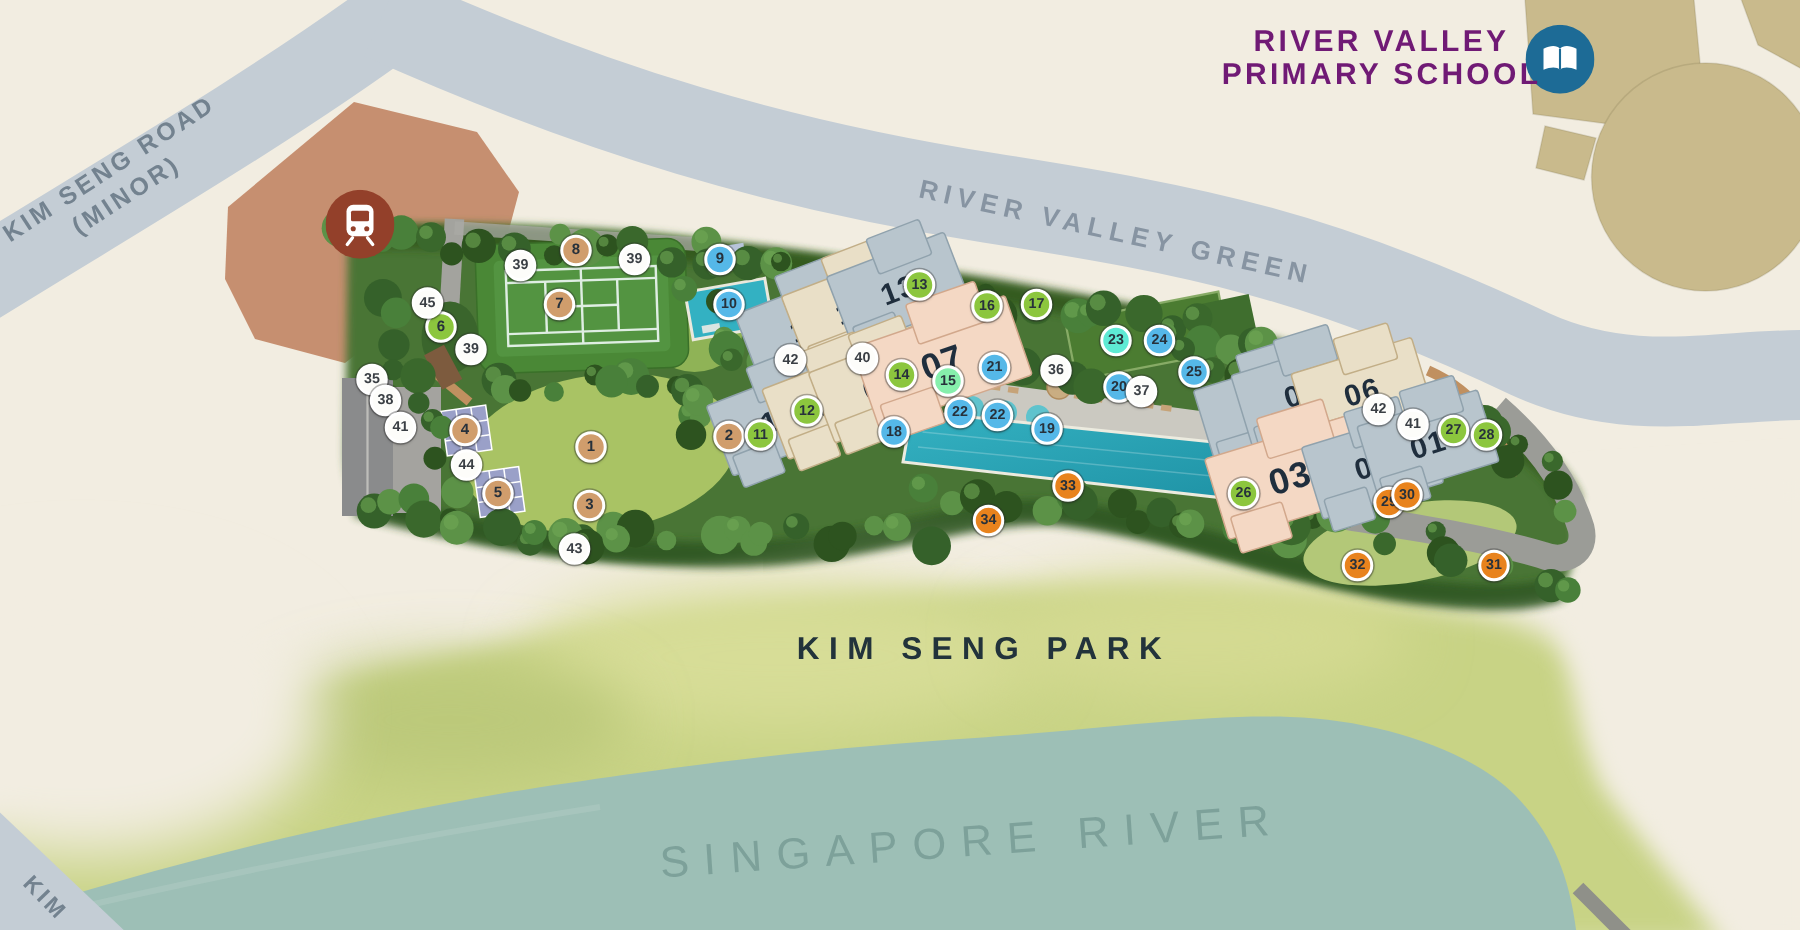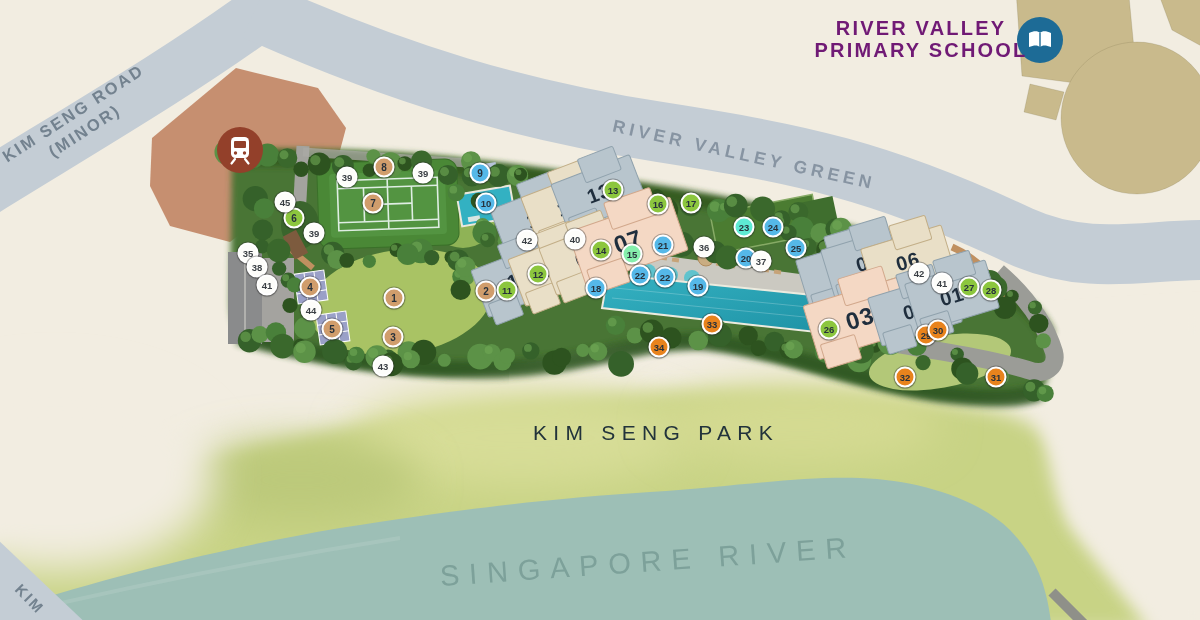--- a/index.html
+++ b/index.html
@@ -6,21 +6,21 @@
   .stage{position:relative;width:1200px;height:620px;overflow:hidden;background:#f2ede1;
          font-family:"Liberation Sans",sans-serif;}
   svg.terrain{position:absolute;left:0;top:0;}
   .lbl{position:absolute;transform:translate(-50%,-50%);white-space:nowrap;text-align:center;}
   #lbl-station{left:243px;top:97px;font-size:20px;font-weight:700;color:#1d2b3a;letter-spacing:.11em;line-height:22px;}
   #lbl-school{left:921px;top:39px;font-size:20px;font-weight:700;color:#701a75;letter-spacing:.11em;line-height:22px;}
   #lbl-ksr{left:79px;top:122px;transform:translate(-50%,-50%) rotate(-33deg);color:#73828f;
            font-size:16.5px;font-weight:600;letter-spacing:.14em;line-height:21px;}
   #lbl-rvg{left:744px;top:155px;transform:translate(-50%,-50%) rotate(12.5deg);color:#8794a2;
            font-size:17.5px;font-weight:600;letter-spacing:.24em;}
-  #lbl-park{left:656px;top:433px;font-size:21px;font-weight:400;color:#22333b;letter-spacing:.3em;}
+  #lbl-park{left:656px;top:433px;font-size:21px;font-weight:700;color:#22333b;letter-spacing:.3em;}
   #lbl-river{left:648px;top:562px;transform:translate(-50%,-50%) rotate(-4deg);
              font-size:29px;font-weight:500;color:#7da19a;letter-spacing:.34em;}
   #lbl-kim{left:30px;top:599px;transform:translate(-50%,-50%) rotate(46deg);
            font-size:15px;font-weight:600;color:#73828f;letter-spacing:.16em;}
   .icon-badge{position:absolute;transform:translate(-50%,-50%);}
   .marker{position:absolute;width:21px;height:21px;border-radius:50%;border:2px solid #fff;
           box-shadow:0 0 0 1px rgba(45,45,45,.35),0 1px 2px rgba(0,0,0,.25);
           display:flex;align-items:center;justify-content:center;
           font-size:10px;font-weight:700;color:#27313b;transform:translate(-50%,-50%);
           box-sizing:border-box;line-height:1;}

